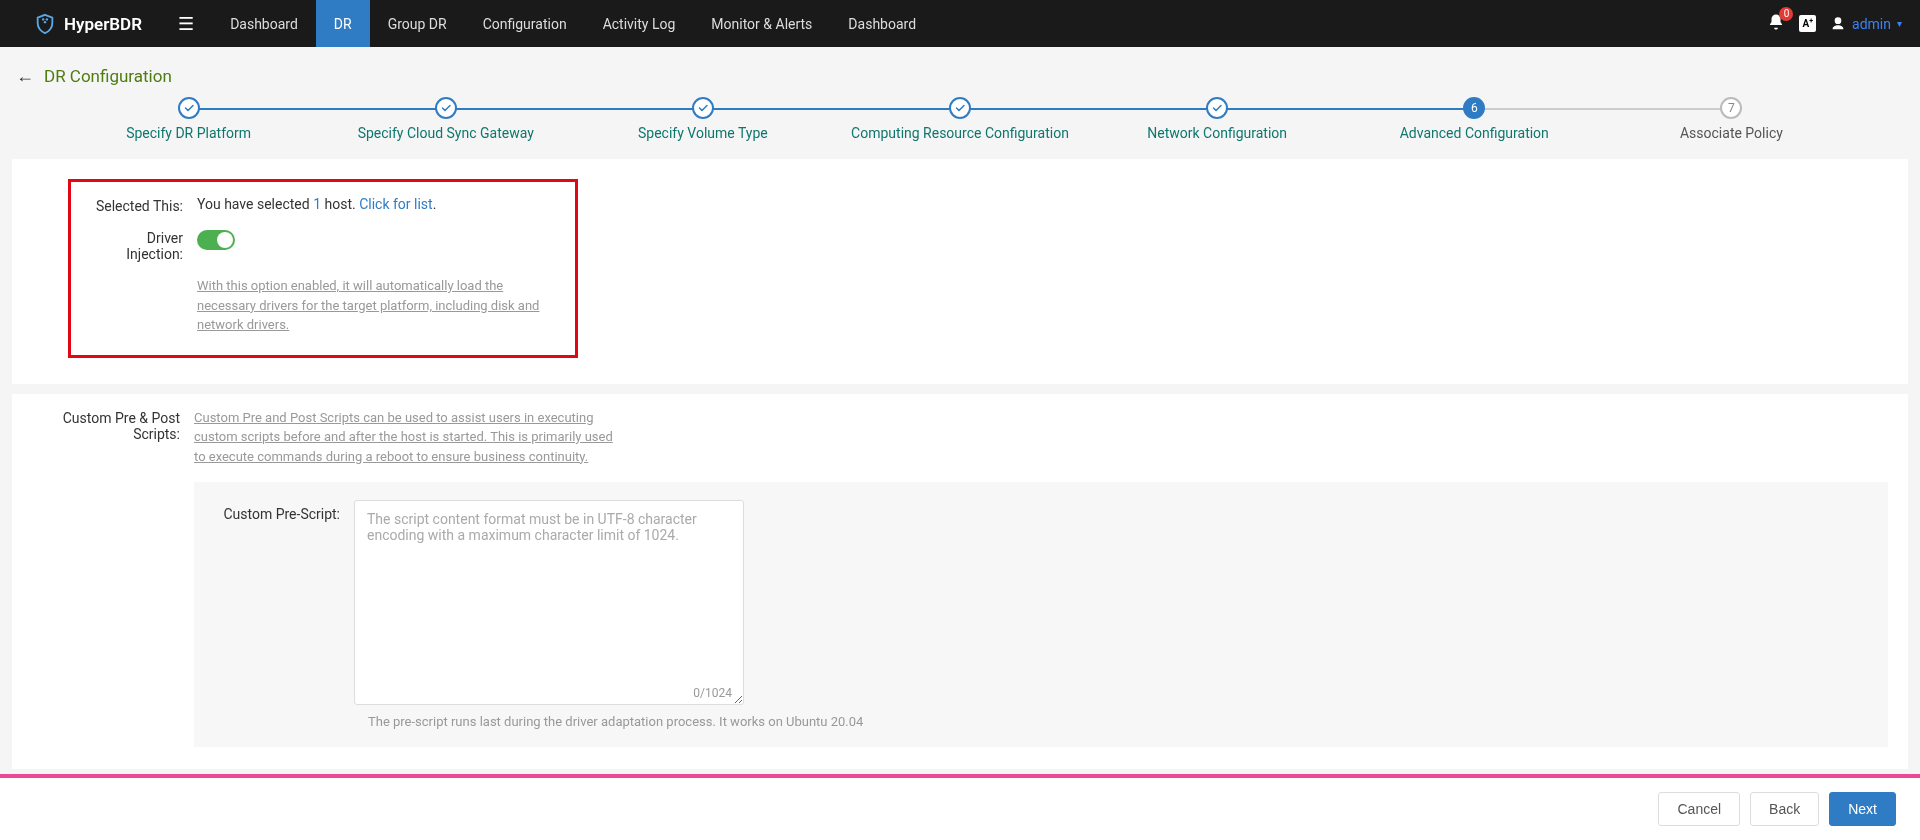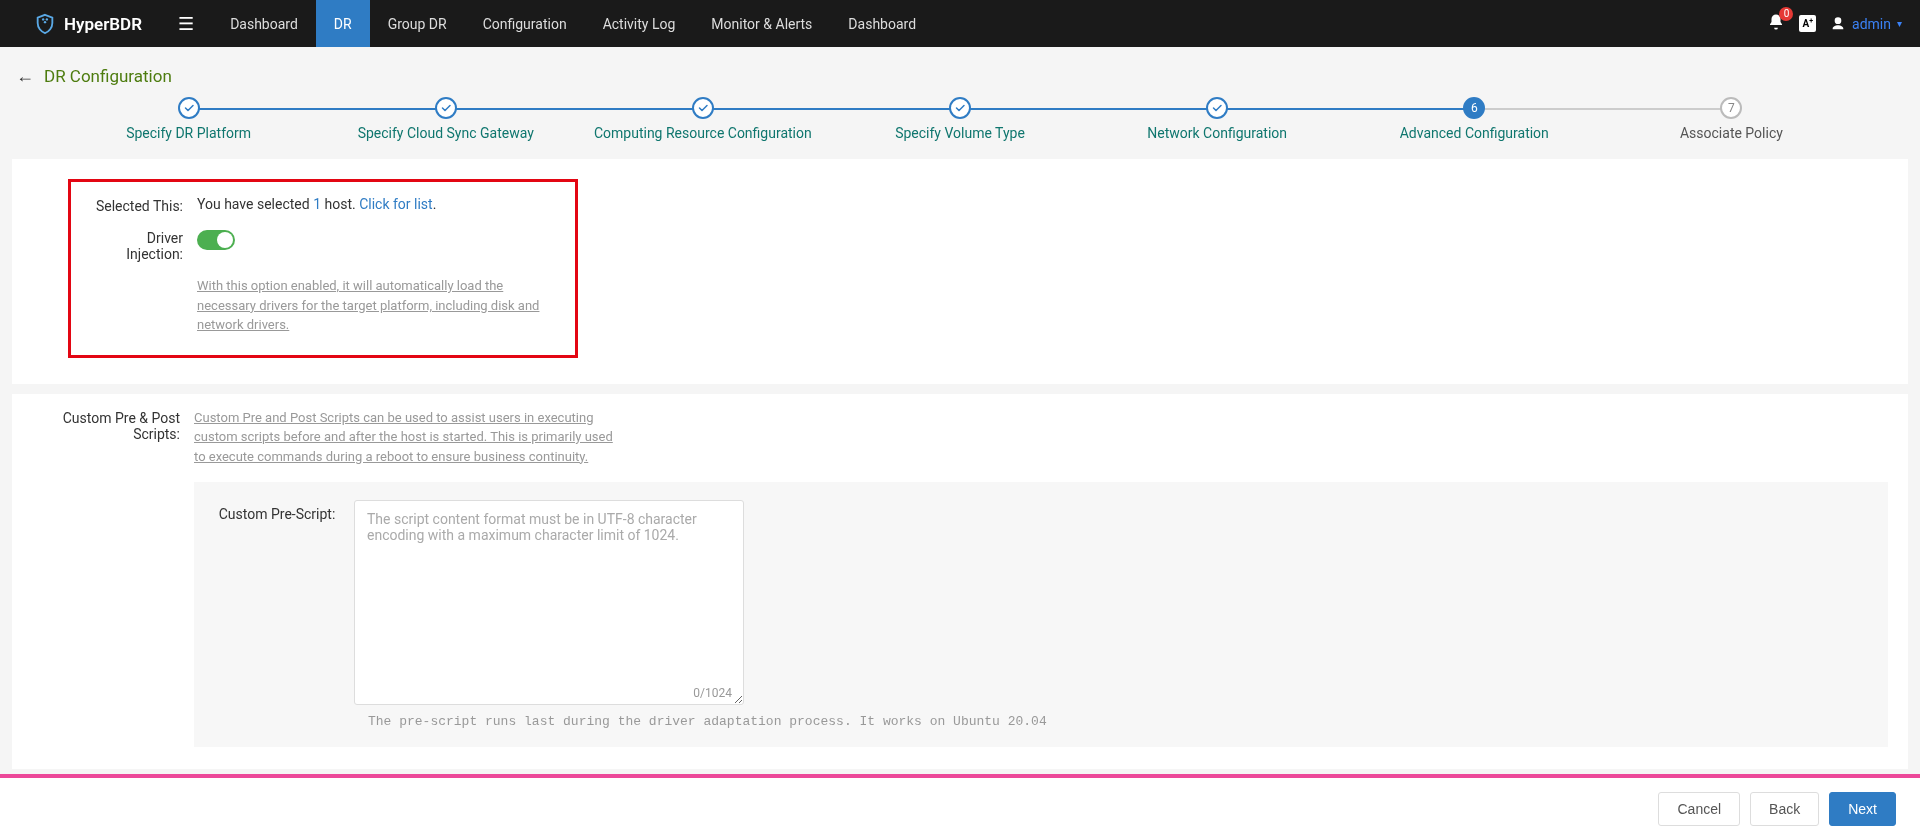--- a/index.html
+++ b/index.html
@@ -50,26 +50,26 @@
   .link { color: #2f7cc4; cursor: pointer; }
   .help-text { color: #999; font-size: 13px; line-height: 1.5; margin-top: 8px; text-decoration: underline; }
 
   
   .toggle { width: 38px; height: 20px; background: #4caf50; border-radius: 10px; position: relative; cursor: pointer; display: inline-block; vertical-align: middle; }
   .toggle-knob { position: absolute; width: 16px; height: 16px; background: #fff; border-radius: 50%; top: 2px; right: 2px; transition: .2s; }
 
   
   .script-section { background: #f7f7f7; padding: 18px 20px; margin-top: 8px; margin-left: 162px; }
   .script-row { display: flex; align-items: flex-start; }
-  .script-label { width: 140px; text-align: center; padding-right: 14px; color: #333; font-size: 14px; padding-top: 6px; }
+  .script-label { width: 140px; text-align: right; padding-right: 14px; color: #333; font-size: 14px; padding-top: 6px; }
   .textarea-wrap { position: relative; width: 390px; }
   textarea.script-input { width: 100%; height: 205px; border: 1px solid #ddd; border-radius: 3px; padding: 10px 12px; font-family: inherit; font-size: 14px; color: #333; resize: both; }
   textarea.script-input::placeholder { color: #aaa; }
   .char-count { position: absolute; bottom: 8px; right: 12px; font-size: 12px; color: #999; pointer-events: none; }
-  .script-help { color: #999; font-size: 13px; margin-top: 6px; margin-left: 154px; font-family: Liberation Mono, monospace; }
+  .script-help { color: #999; font-size: 13px; margin-top: 6px; margin-left: 154px; }
 
   
   .footer { position: fixed; bottom: 0; left: 0; right: 0; background: #fff; border-top: 4px solid #ec4899; padding: 14px 24px; display: flex; justify-content: flex-end; gap: 10px; }
   .btn { padding: 8px 18px; border-radius: 3px; font-size: 14px; cursor: pointer; border: 1px solid #ddd; background: #fff; color: #555; }
   .btn-primary { background: #2f7cc4; border-color: #2f7cc4; color: #fff; }
 </style>
 </head>
 <body>
 
 <div class="topnav">
@@ -124,26 +124,26 @@
       </div><div class="step-line"></div><div class="step-label">Specify DR Platform</div></div>
     <div class="step"><div class="step-circle">
         <svg width="12" height="12" viewBox="0 0 24 24" fill="none">
           <path d="M5 12l5 5L20 7" stroke="#2f7cc4" stroke-width="3" stroke-linecap="round" stroke-linejoin="round"></path>
         </svg>
       </div><div class="step-line"></div><div class="step-label">Specify Cloud Sync Gateway</div></div>
     <div class="step"><div class="step-circle">
         <svg width="12" height="12" viewBox="0 0 24 24" fill="none">
           <path d="M5 12l5 5L20 7" stroke="#2f7cc4" stroke-width="3" stroke-linecap="round" stroke-linejoin="round"></path>
         </svg>
-      </div><div class="step-line"></div><div class="step-label">Computing Resource Configuration</div></div>
+      </div><div class="step-line"></div><div class="step-label">Specify Volume Type</div></div>
     <div class="step"><div class="step-circle">
         <svg width="12" height="12" viewBox="0 0 24 24" fill="none">
           <path d="M5 12l5 5L20 7" stroke="#2f7cc4" stroke-width="3" stroke-linecap="round" stroke-linejoin="round"></path>
         </svg>
-      </div><div class="step-line"></div><div class="step-label">Specify Volume Type</div></div>
+      </div><div class="step-line"></div><div class="step-label">Computing Resource Configuration</div></div>
     <div class="step"><div class="step-circle">
         <svg width="12" height="12" viewBox="0 0 24 24" fill="none">
           <path d="M5 12l5 5L20 7" stroke="#2f7cc4" stroke-width="3" stroke-linecap="round" stroke-linejoin="round"></path>
         </svg>
       </div><div class="step-line"></div><div class="step-label">Network Configuration</div></div>
     <div class="step current future-line"><div class="step-circle">6</div><div class="step-line"></div><div class="step-label">Advanced Configuration</div></div>
     <div class="step future future-line"><div class="step-circle">7</div><div class="step-label">Associate Policy</div></div>
   </div>
 
 <div class="content">

